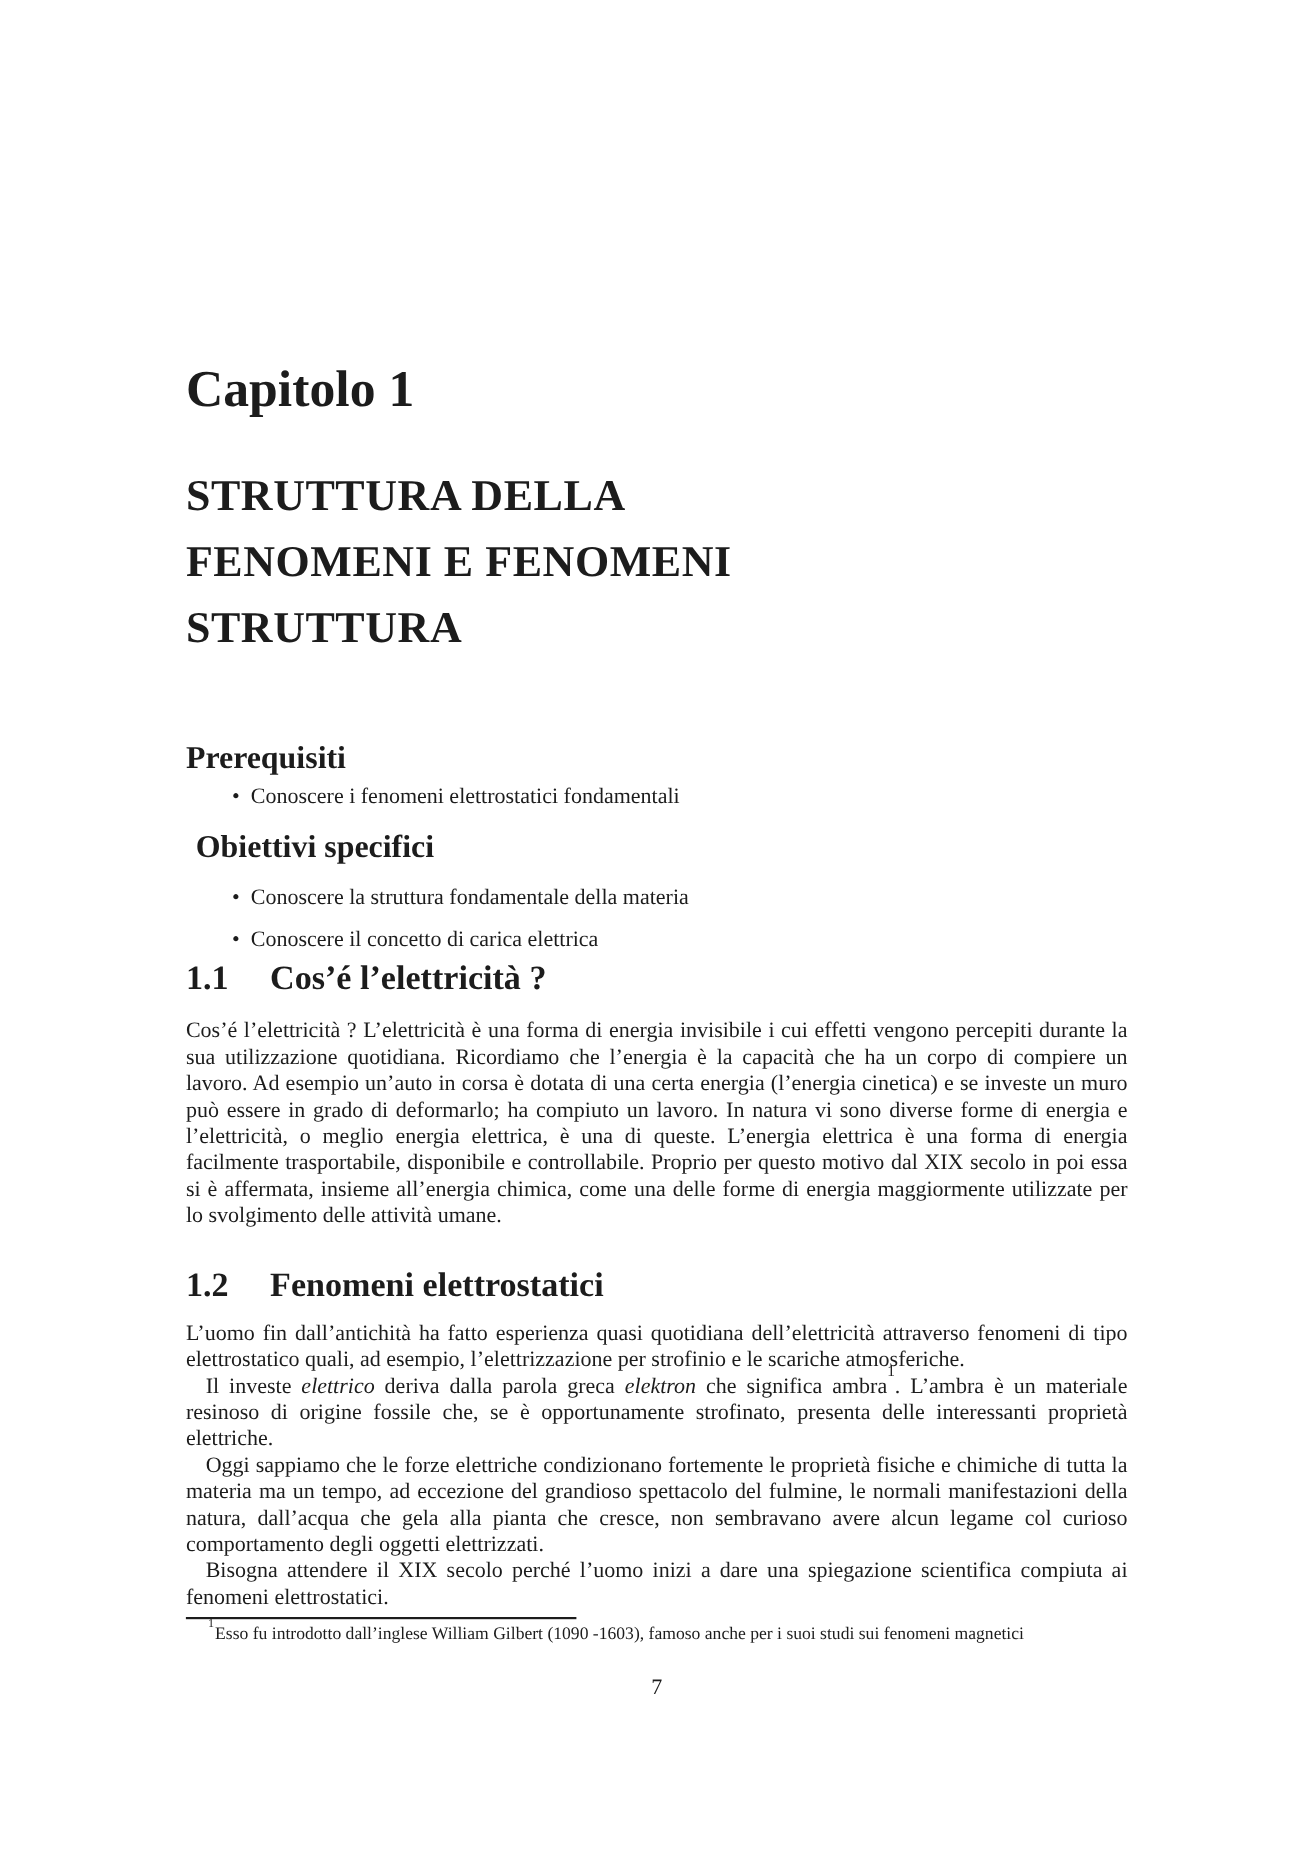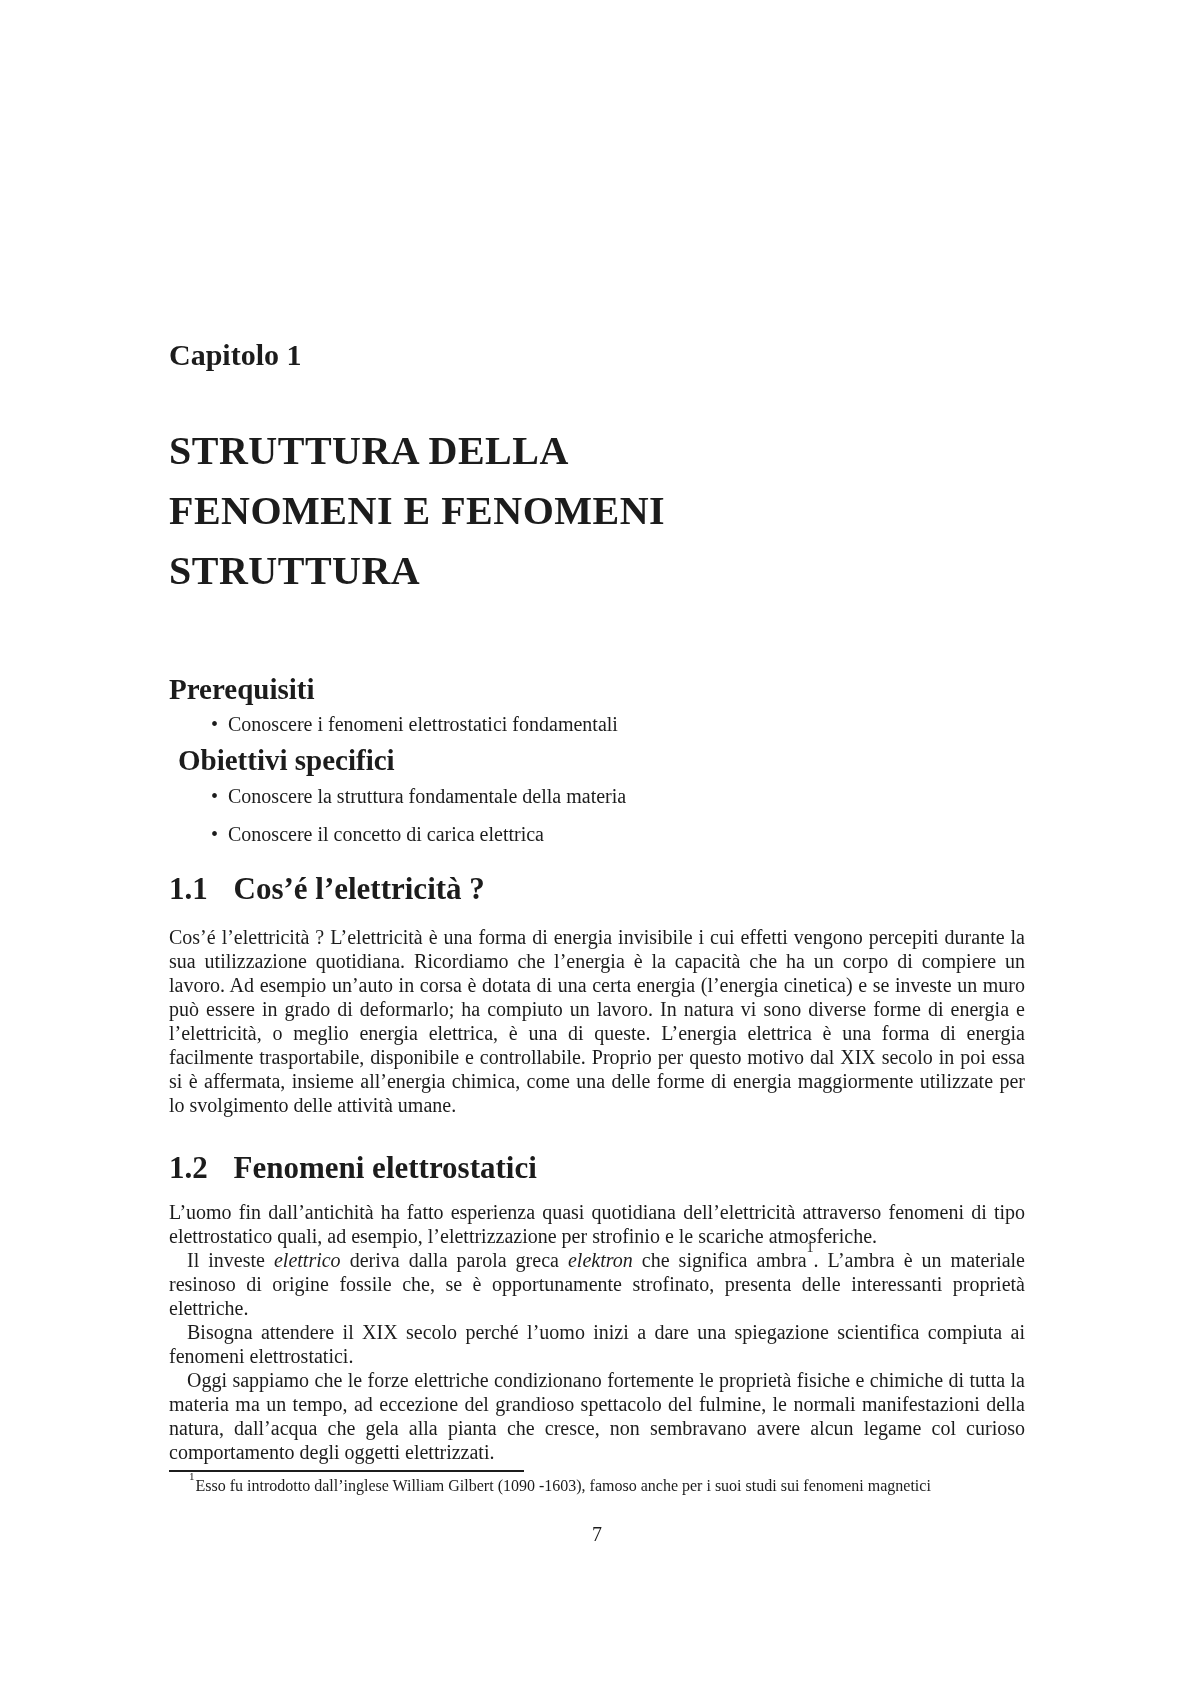--- a/index.html
+++ b/index.html
@@ -8,47 +8,47 @@
     background: #ffffff;
     font-family: "Liberation Serif", "DejaVu Serif", serif;
     color: #1c1c1c;
     overflow: hidden;
   }
   .page { position: relative; width: 1190px; height: 1684px; background: #ffffff; }
   .block { position: absolute; left: 169px; width: 856px; }
 
   .chapter-label {
     top: 334px;
-    font-size: 30px; font-weight: bold; line-height: 41px;
+    font-size: 47px; font-weight: bold; line-height: 41px;
   }
   .chapter-title {
     top: 421px;
     font-size: 40px; font-weight: bold; line-height: 60px;
     letter-spacing: 0.5px;
   }
   .chapter-title .title-line { display: block; }
 
   .objectives-block { top: 675px; }
   .mini-heading { font-size: 29px; font-weight: bold; line-height: 28px; }
   .mini-heading.indented { margin-left: 9px; }
   .bullet-item {
     display: flex; gap: 10px;
     margin-left: 42px;
     font-size: 20px; line-height: 24px;
   }
   .bullet-item .bullet { font-size: 20px; }
   .m-t-9  { margin-top: 9px; }
-  .m-t-10 { margin-top: 10px; font-family: Liberation Serif, serif; }
+  .m-t-10 { margin-top: 20px; font-family: Liberation Serif, serif; }
   .m-t-14 { margin-top: 14px; }
 
   .section-heading {
     margin: 0;
     font-size: 31px; font-weight: bold; line-height: 36px;
   }
-  .section-heading .sec-num { margin-right: 18px; }
+  .section-heading .sec-num { margin-right: 30px; }
   .sec-1-1-heading { top: 871px; }
   .sec-1-2-heading { top: 1150px; }
 
   .body-text { font-size: 20px; line-height: 24px; text-align: justify; }
   .sec-1-1-body { top: 925px; }
   .sec-1-2-body { top: 1200px; }
   .body-text p { margin: 0; }
   .body-text p.indent { text-indent: 18px; }
   .body-text em { font-style: italic; }
   .fnref {
@@ -121,22 +121,22 @@
   </div>
 
   <h2 class="block section-heading sec-1-2-heading">
     <span class="sec-num">1.2</span>
     <span class="sec-title">Fenomeni elettrostatici</span>
   </h2>
 
   <div class="block body-text sec-1-2-body">
     <p>L’uomo fin dall’antichità ha fatto esperienza quasi quotidiana dell’elettricità attraverso fenomeni di tipo elettrostatico quali, ad esempio, l’elettrizzazione per strofinio e le scariche atmosferiche.</p>
     <p class="indent"><span>Il investe </span><em>elettrico</em><span> deriva dalla parola greca </span><em>elektron</em><span> che significa ambra</span><sup class="fnref">1</sup><span>. L’ambra è un materiale resinoso di origine fossile che, se è opportunamente strofinato, presenta delle interessanti proprietà elettriche.</span></p>
+    <p class="indent">Oggi sappiamo che le forze elettriche condizionano fortemente le proprietà fisiche e chimiche di tutta la materia ma un tempo, ad eccezione del grandioso spettacolo del fulmine, le normali manifestazioni della natura, dall’acqua che gela alla pianta che cresce, non sembravano avere alcun legame col curioso comportamento degli oggetti elettrizzati.</p>
     <p class="indent">Bisogna attendere il XIX secolo perché l’uomo inizi a dare una spiegazione scientifica compiuta ai fenomeni elettrostatici.</p>
-    <p class="indent">Oggi sappiamo che le forze elettriche condizionano fortemente le proprietà fisiche e chimiche di tutta la materia ma un tempo, ad eccezione del grandioso spettacolo del fulmine, le normali manifestazioni della natura, dall’acqua che gela alla pianta che cresce, non sembravano avere alcun legame col curioso comportamento degli oggetti elettrizzati.</p>
   </div>
 
   <div class="block footnote-rule"></div>
 
   <div class="block footnote"><sup class="fn-marker">1</sup><span>Esso fu introdotto dall’inglese William Gilbert (1090 -1603), famoso anche per i suoi studi sui fenomeni magnetici</span></div>
 
   <div class="block page-number">7</div>
 
 </div>
 

